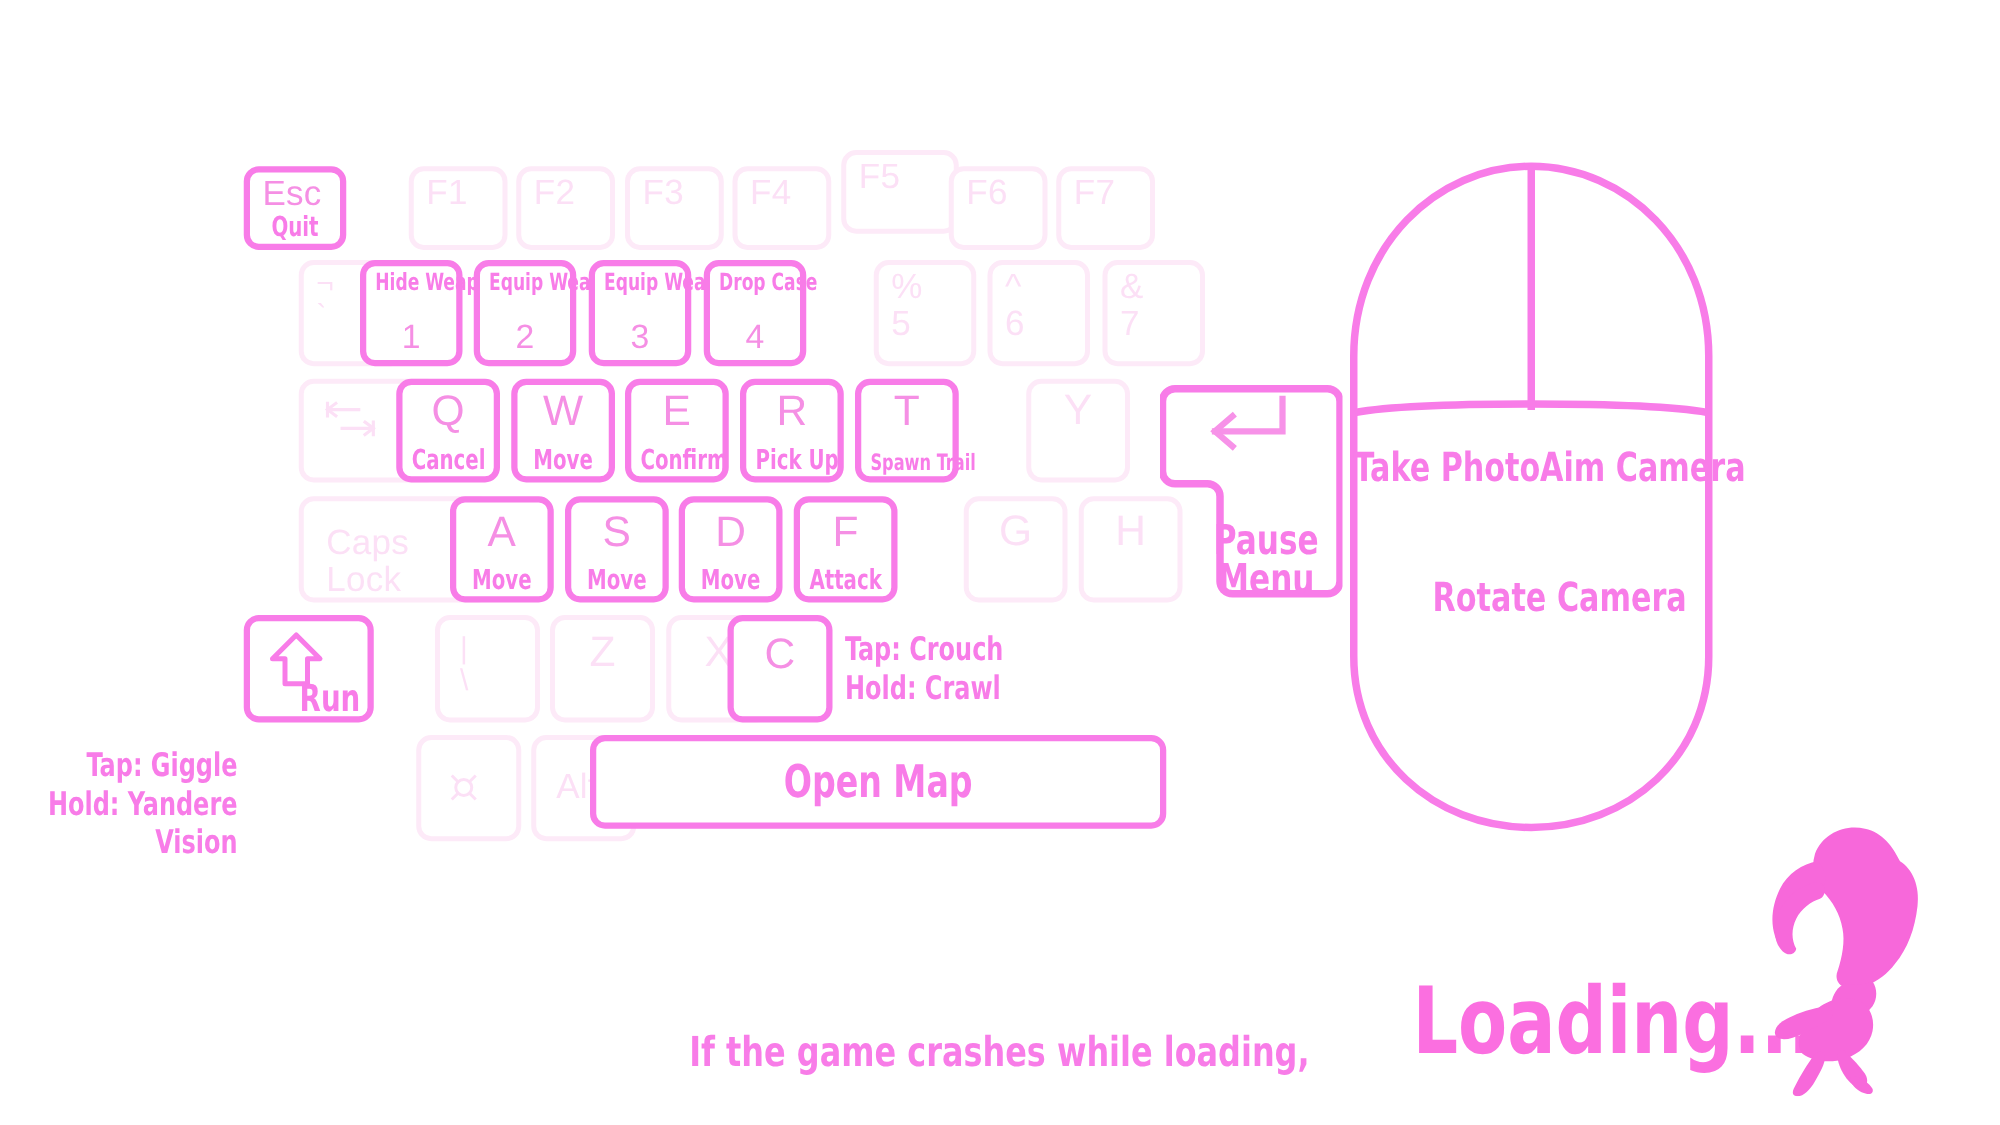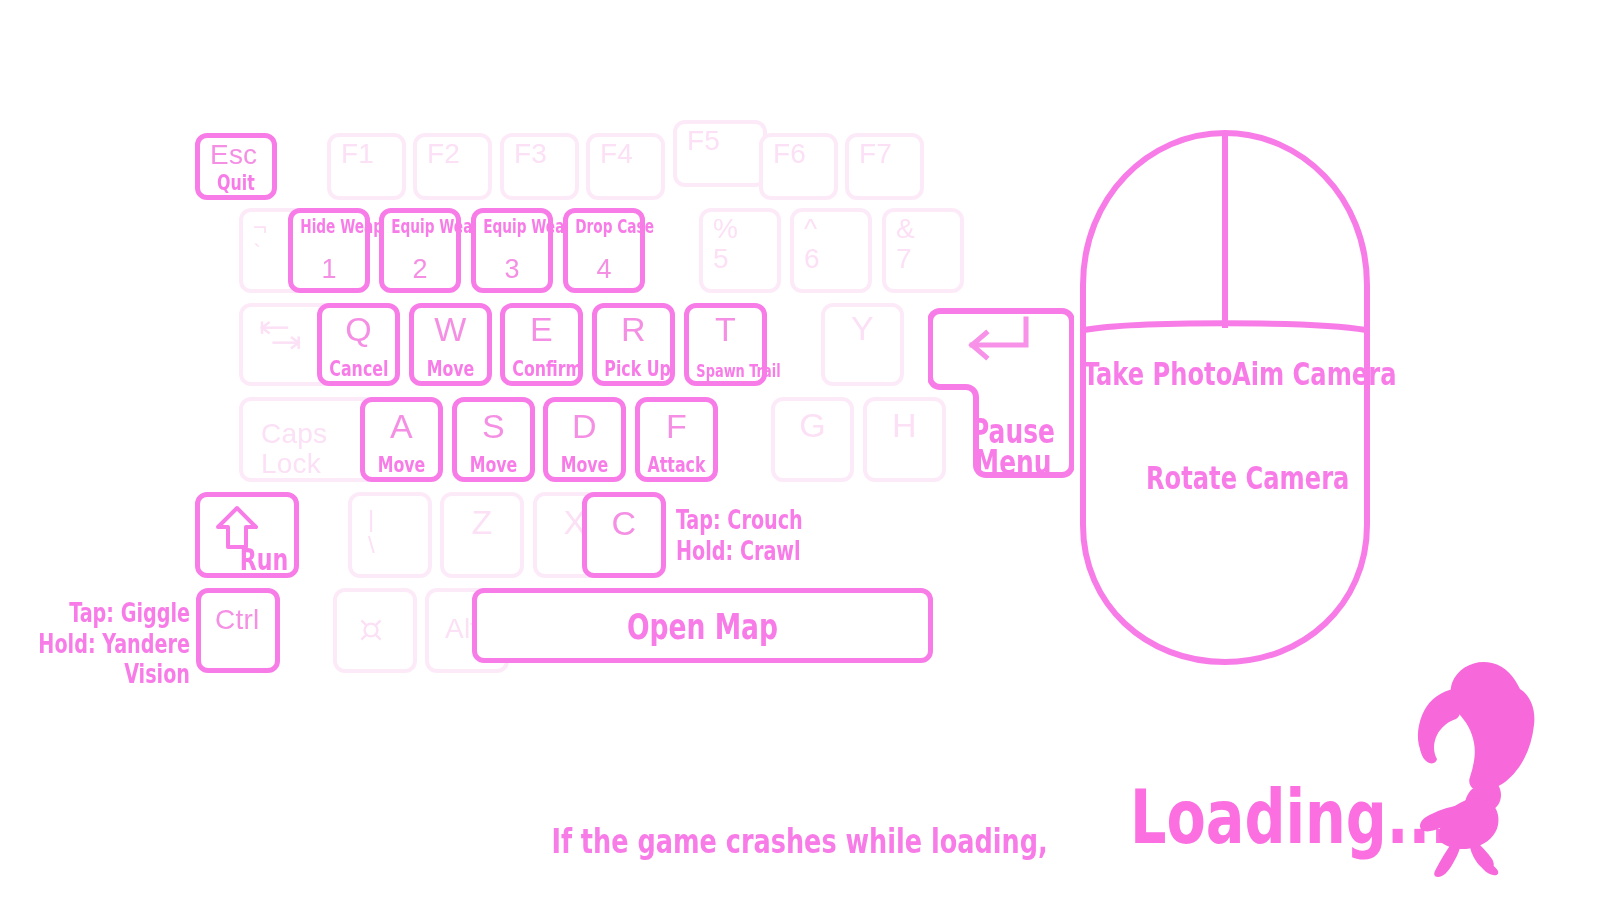--- a/index.html
+++ b/index.html
@@ -306,23 +306,20 @@
   </div>
   <div class="key active" style="left:582px;top:492px;width:84px;height:86px;">
     <div class="glyph center" style="top:8px;">C</div>
   </div>
   <div class="sidelabel right" style="left:676px;top:505px;">Tap: Crouch
 Hold: Crawl</div>
 
   <div class="sidelabel leftal" style="left:-5px;top:598px;width:195px;">Tap: Giggle
 Hold: Yandere Vision</div>
 
-  <div class="key semi" style="left:196px;top:588px;width:84px;height:85px;">
-    <div class="glyph ctrl" style="left:14px;top:12px;">Ctrl</div>
-  </div>
   <div class="key inactive" style="left:289px;top:588px;width:84px;height:85px;">
     <svg viewBox="0 0 40 40" style="position:absolute;left:18px;top:22px;width:32px;height:32px;">
       <g stroke="#fce0f6" stroke-width="3" fill="none">
         <circle cx="20" cy="20" r="8"></circle>
         <line x1="8" y1="8" x2="14" y2="14"></line>
         <line x1="32" y1="8" x2="26" y2="14"></line>
         <line x1="8" y1="32" x2="14" y2="26"></line>
         <line x1="32" y1="32" x2="26" y2="26"></line>
       </g>
     </svg>

